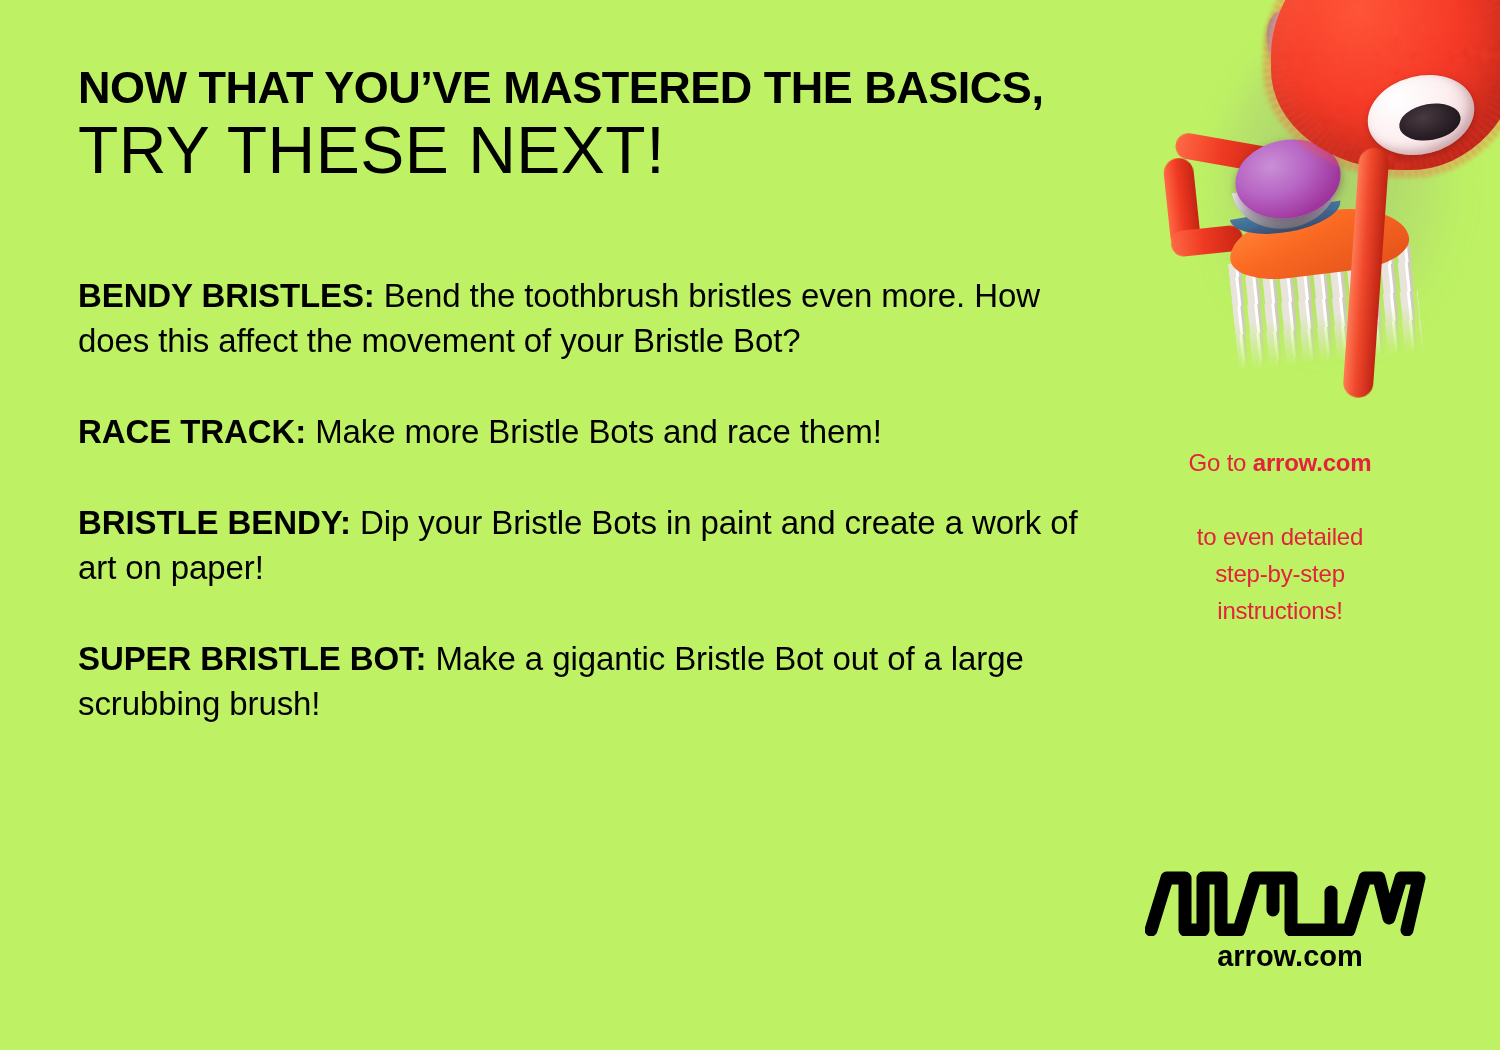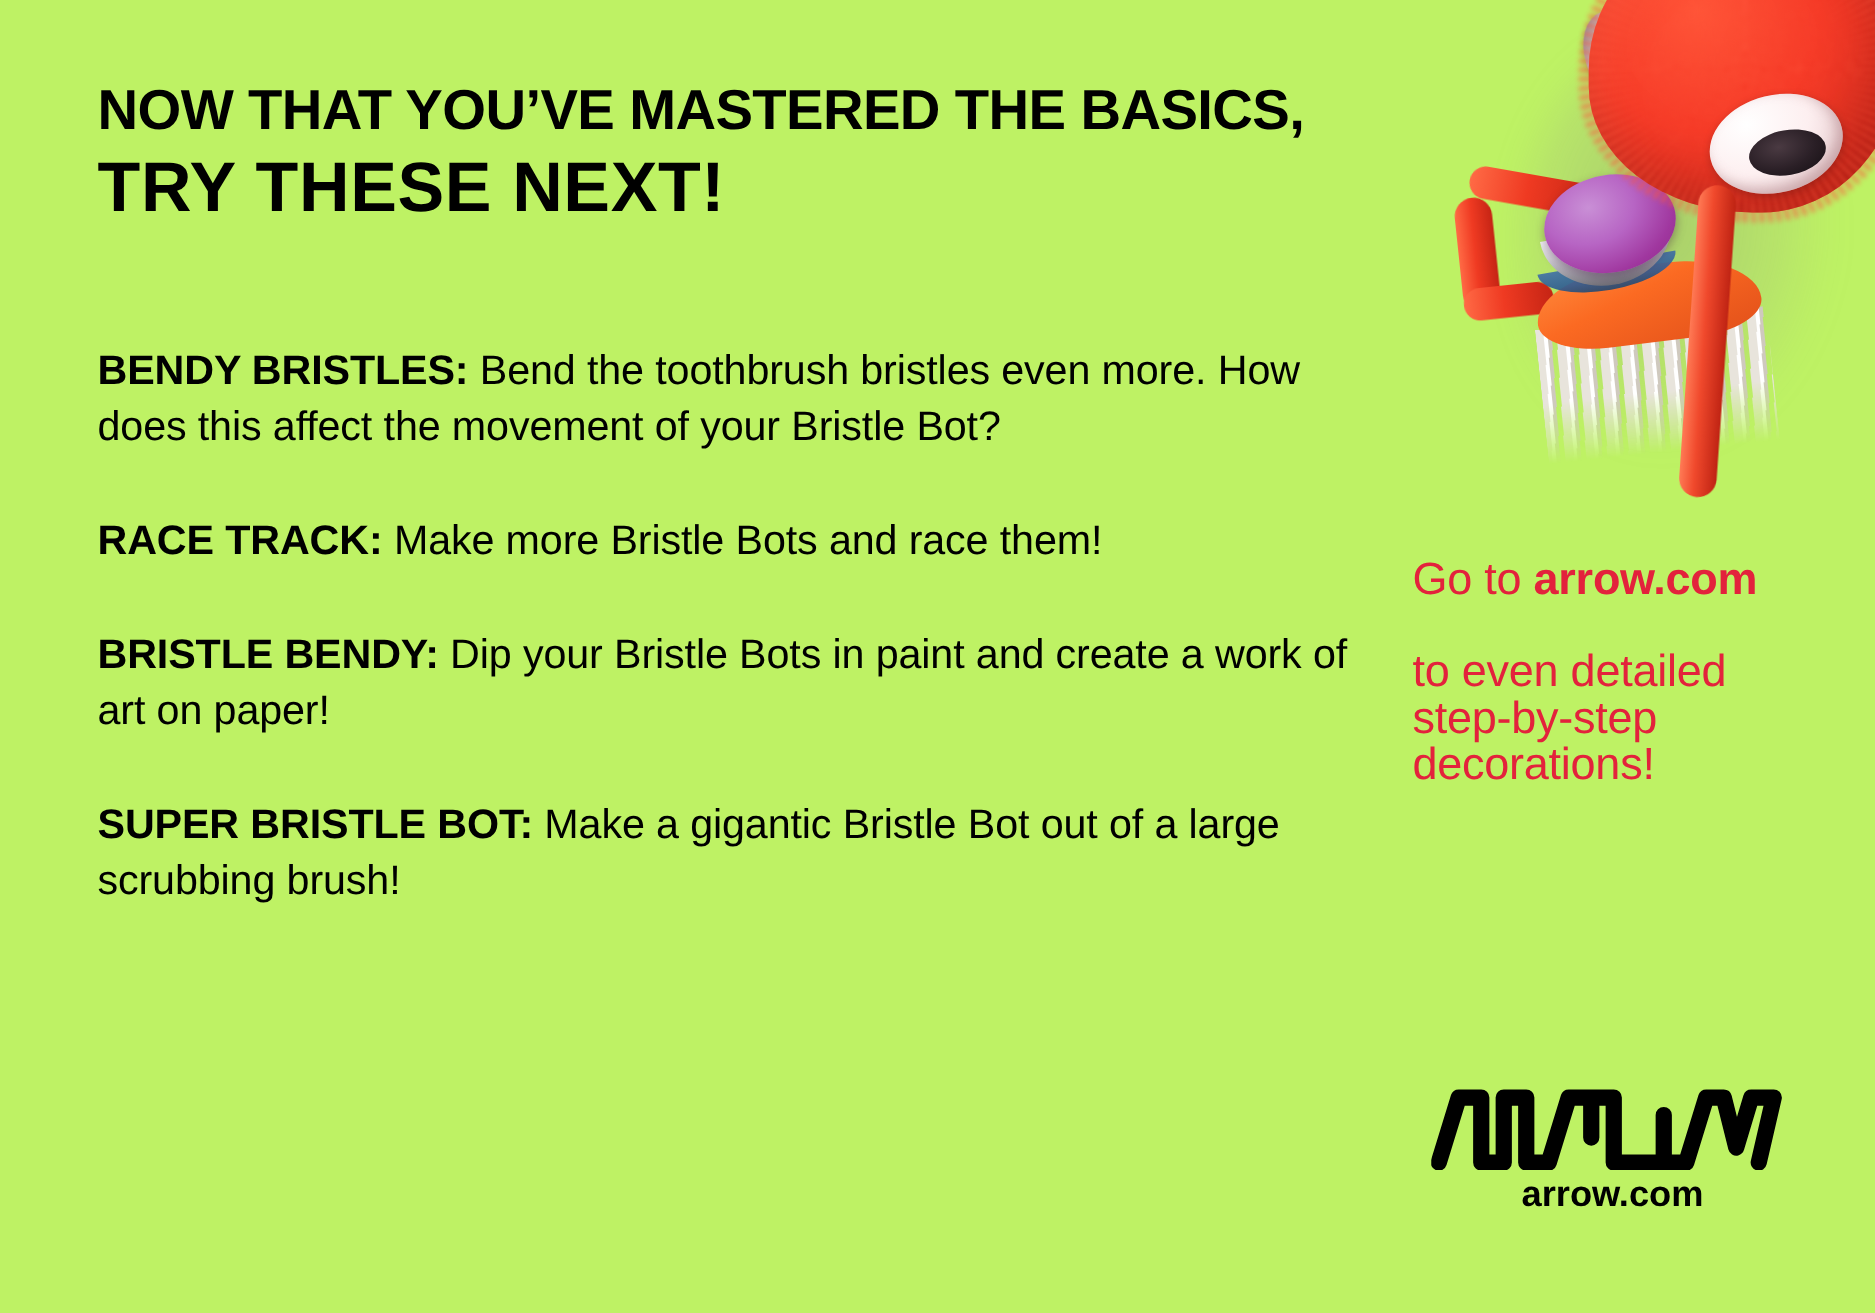--- a/index.html
+++ b/index.html
@@ -28,22 +28,22 @@
   }
   .headline-line1 {
     font-size: 45px;
     font-weight: 700;
     letter-spacing: -0.5px;
     line-height: 52px;
     color: #000000;
     white-space: nowrap;
   }
   .headline-line2 {
-    font-size: 56px;
-    font-weight: 700;
+    font-size: 66px;
+    font-weight: 400;
     letter-spacing: 0.5px;
     line-height: 72px;
     color: #000000;
     white-space: nowrap;
   }
 
   
   .tips {
     position: absolute;
     left: 78px;
@@ -256,23 +256,23 @@
     transform: rotate(4deg);
     background: linear-gradient(90deg, #ff7a55 0%, #f0492c 40%, #bf2313 100%);
   }
 
   
   .cta {
     position: absolute;
     right: 70px;
     top: 444px;
     width: 300px;
-    text-align: left;
+    text-align: center;
     color: #e3223c;
-    font-size: 36px;
+    font-size: 24px;
     line-height: 37px;
     letter-spacing: -0.2px;
   }
   .cta b { font-weight: 700; }
   .cta .nowrap { white-space: nowrap; }
 
   
   .logo-block {
     position: absolute;
     left: 1145px;
@@ -343,21 +343,21 @@
     </div>
 
     <div class="leg leg-mid"></div>
   </div>
 
   <div class="cta">
     <span class="nowrap"><span>Go to </span><b>arrow.com</b></span><br>
     <br>
     <span>to even detailed</span><br>
     <span>step-by-step</span><br>
-    <span>decorations!</span>
+    <span>instructions!</span>
   </div>
 
   <div class="logo-block">
     <svg class="logo-mark" viewBox="0 0 282 66" xmlns="http://www.w3.org/2000/svg">
       <path d="M6 60 L22 8 L40 8 L40 60 L58 60 L58 8 L76 8 L76 60
                L94 60 L110 8 L128 8 L128 40
                M128 8 L146 8 L146 60 L186 60 L186 22
                M186 60 L204 60 L220 8 L234 8 L244 48 L256 8 L274 8 L262 60" fill="none" stroke="#000000" stroke-width="13" stroke-linecap="round" stroke-linejoin="round"></path>
     </svg>
     <div class="logo-caption">arrow.com</div>

